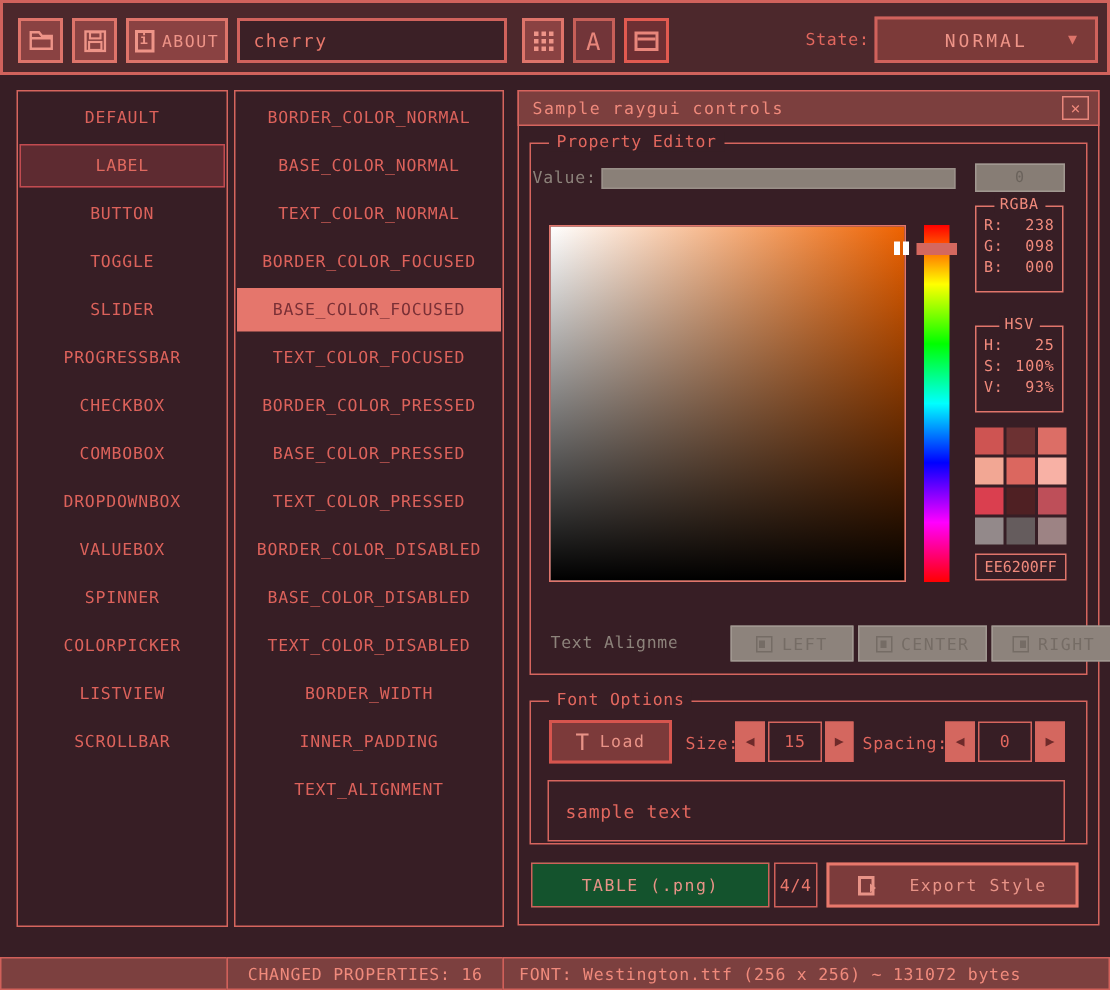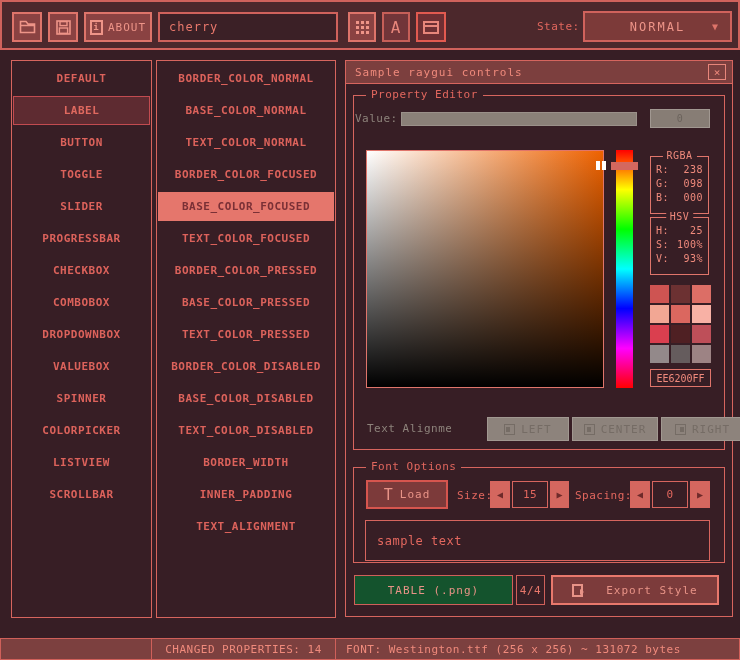--- a/index.html
+++ b/index.html
@@ -42,21 +42,21 @@
   .win-icon { width:16px; height:13px; border:2px solid #E8867B; position:relative; }
   .win-icon::after { content:""; position:absolute; left:0; right:0; top:2px; height:2px; background:#E8867B; }
 
   
   .list { top:60px; height:558px; border:1px solid #D6655E; padding-top:3px; overflow:hidden; }
   .list-controls { left:11px;  width:141px; }
   .list-props    { left:156px; width:180px; }
   .list-item {
     height:29px; margin:0 1px 3px 1px;
     display:flex; align-items:center; justify-content:center;
-    color:#DC625B; font-size:11px; cursor:pointer; white-space:nowrap;font-weight:bold;
+    color:#DC625B; font-size:11px; cursor:pointer; white-space:nowrap;
   }
   .list-controls .list-item.selected { background:#5E2B31; border:1px solid #C24B50; color:#E0695F; }
   .list-props    .list-item.selected { background:#E5766C; color:#7A3036; }
 
   
   .window { left:345px; top:60px; width:388px; height:557px; border:1px solid #D6655E; }
   .titlebar {
     left:345px; top:60px; width:388px; height:24px;
     background:#7C3F3E; border:1px solid #D6655E;
     display:flex; align-items:center; padding-left:9px;
@@ -84,21 +84,21 @@
   .color-square { left:366px; top:150px; width:238px; height:238px; border:1px solid #E0756B; }
   .picker-cursor { left:596px; top:161px; width:11px; height:9px; display:flex; gap:2px; }
   .picker-cursor span { width:4px; height:9px; background:#FFFFFF; }
   .hue-bar { left:616px; top:150px; width:17px; height:238px;
     background:linear-gradient(to bottom,#FF0000 0%,#FFFF00 16.6%,#00FF00 33.3%,#00FFFF 50%,#0000FF 66.6%,#FF00FF 83.3%,#FF0000 100%); }
   .hue-handle { left:611px; top:162px; width:27px; height:8px; background:#D4685F; }
 
   .mini-group { border:1px solid #E0756B; color:#F08A7C; font-size:10px; }
   .mini-title { position:absolute; top:-7px; left:50%; transform:translateX(-50%);
                 background:#371E25; padding:0 4px; font-size:10px; color:#F08A7C; white-space:nowrap; }
-  .rgba-box { left:650px; top:156px; width:59px; height:58px; }
+  .rgba-box { left:650px; top:137px; width:59px; height:58px; }
   .hsv-box  { left:650px; top:217px; width:59px; height:58px; }
   .mini-rows { padding:7px 5px 0 5px; display:flex; flex-direction:column; gap:3px; }
   .mini-row { display:flex; justify-content:space-between; }
 
   .swatch-grid { left:650px; top:285px; width:61px; height:78px;
     display:grid; grid-template-columns:repeat(3,1fr); grid-template-rows:repeat(4,1fr); gap:2px; }
   .swatch { width:100%; height:100%; cursor:pointer; }
   .hex-box { left:650px; top:369px; width:61px; height:18px; border:1px solid #E0756B;
     color:#F08A7C; font-size:10px; letter-spacing:0; display:flex; align-items:center; justify-content:center; }
 
@@ -336,14 +336,14 @@
 <div class="abs sample-box">sample text</div>
 
 <button class="abs table-btn">TABLE (.png)</button>
 <div class="abs counter-box">4/4</div>
 <button class="abs export-btn">
   <span class="export-icon"></span>
   <span>Export Style</span>
 </button>
 
 <div class="abs status-cell sc1"></div>
-<div class="abs status-cell sc2">CHANGED PROPERTIES: 14</div>
+<div class="abs status-cell sc2">CHANGED PROPERTIES: 16</div>
 <div class="abs status-cell sc3">FONT: Westington.ttf (256 x 256) ~ 131072 bytes</div>
 
 </body></html>

